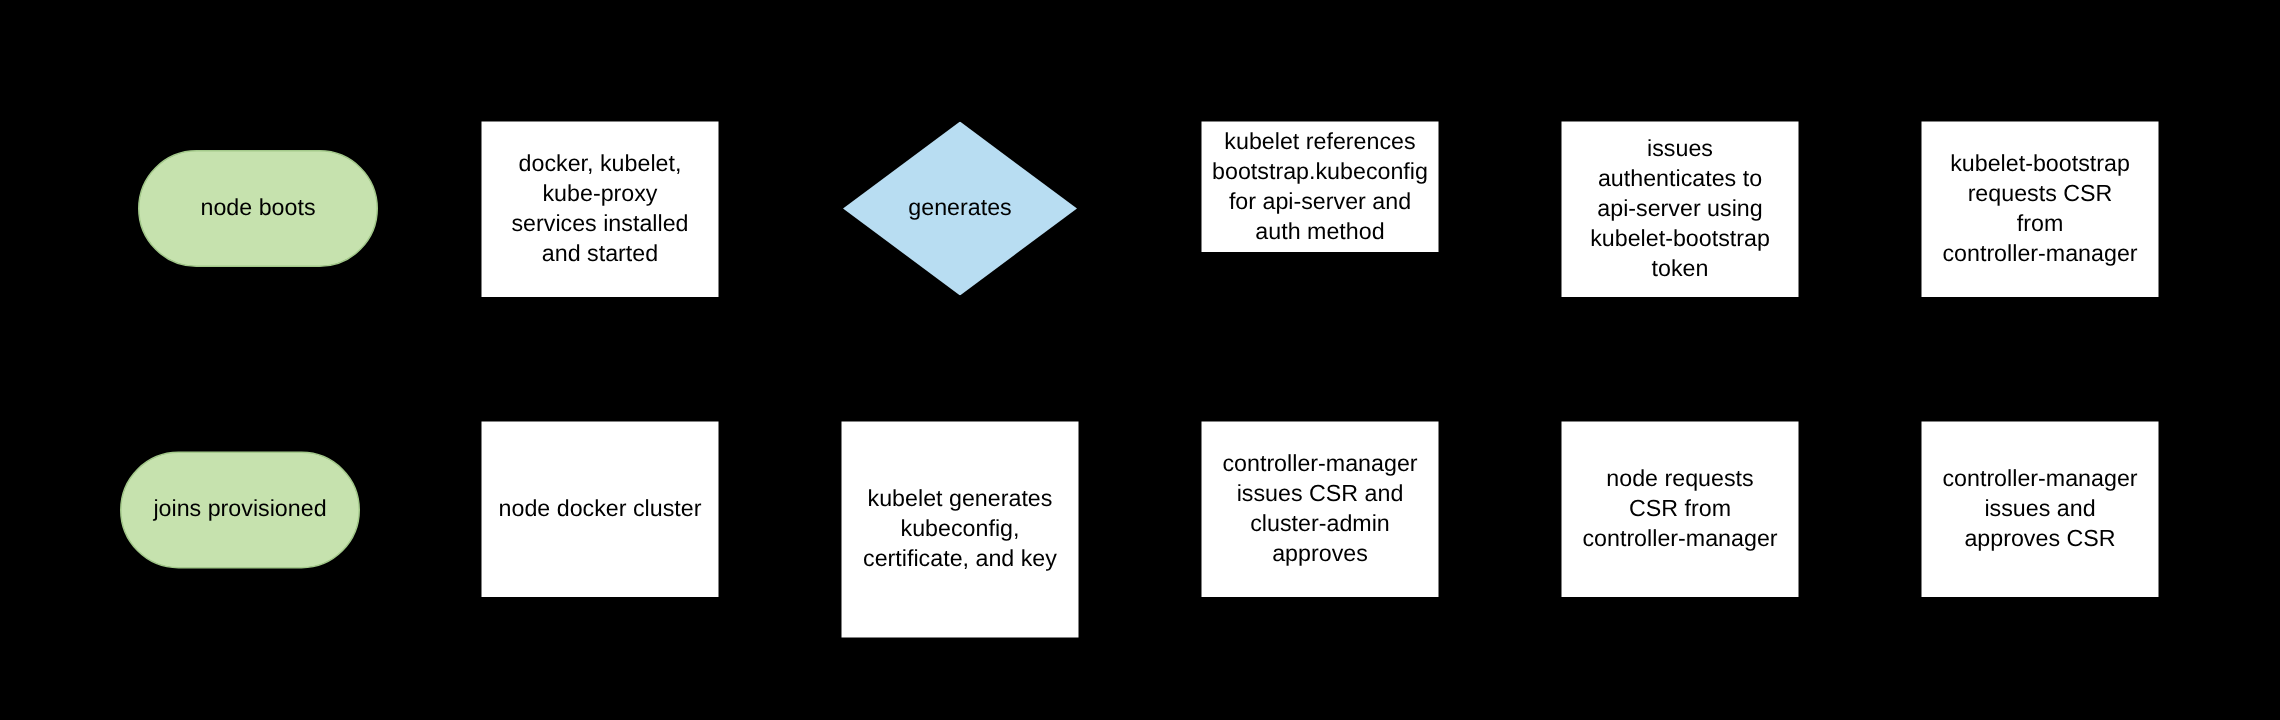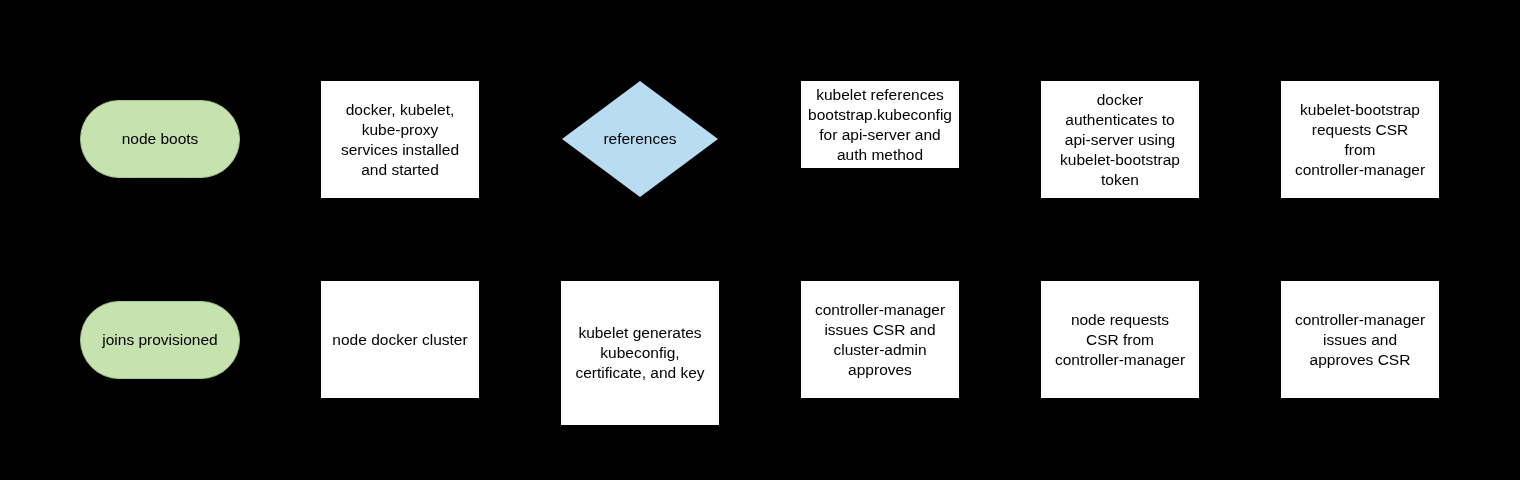--- a/index.html
+++ b/index.html
@@ -41,44 +41,44 @@
   .decision {
     background: #b8ddf2;
     clip-path: polygon(50% 0%, 100% 50%, 50% 100%, 0% 50%);
   }
 </style>
 </head>
 <body>
 
 <div class="canvas">
 
-  <div class="node terminal" style="left:80px; top:100px; width:160px; height:78px;">
+  <div class="node terminal" style="left:92px; top:100px; width:160px; height:78px;">
     <span class="label">node boots</span>
   </div>
 
   <div class="node process" style="left:321px; top:81px; width:158px; height:117px;">
     <span class="label">docker, kubelet,
 kube-proxy
 services installed
 and started</span>
   </div>
 
   <div class="node decision" style="left:562px; top:81px; width:156px; height:116px;">
-    <span class="label">references</span>
+    <span class="label">generates</span>
   </div>
 
   <div class="node process" style="left:801px; top:81px; width:158px; height:87px;">
     <span class="label">kubelet references
 bootstrap.kubeconfig
 for api-server and
 auth method</span>
   </div>
 
   <div class="node process" style="left:1041px; top:81px; width:158px; height:117px;">
-    <span class="label">docker
+    <span class="label">issues
 authenticates to
 api-server using
 kubelet-bootstrap
 token</span>
   </div>
 
   <div class="node process" style="left:1281px; top:81px; width:158px; height:117px;">
     <span class="label">kubelet-bootstrap
 requests CSR
 from

